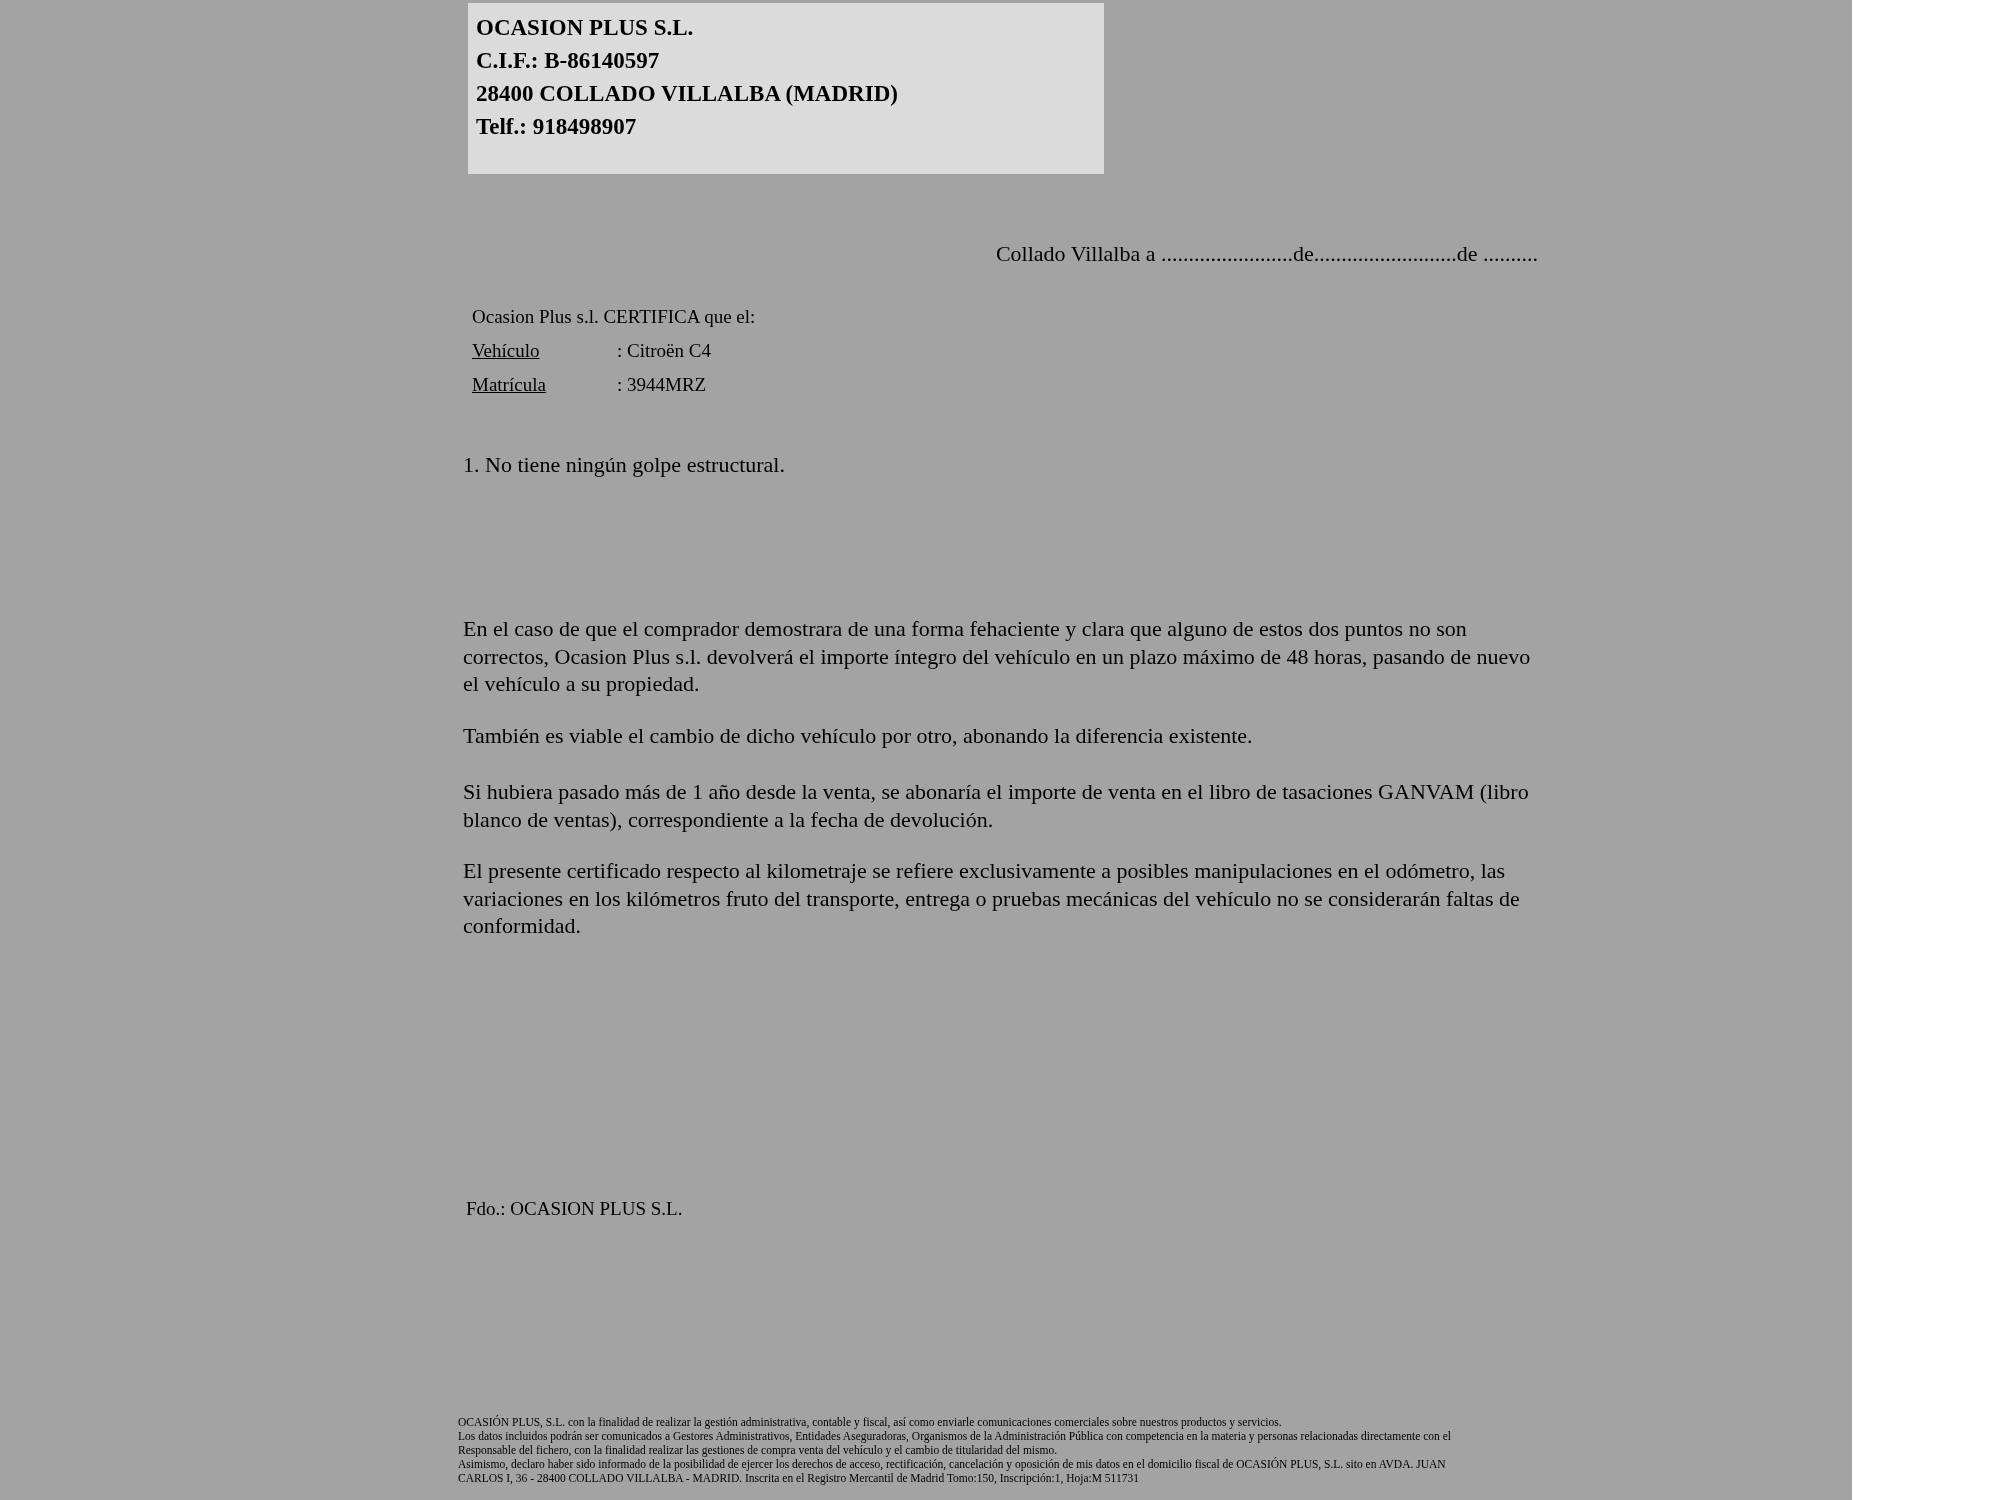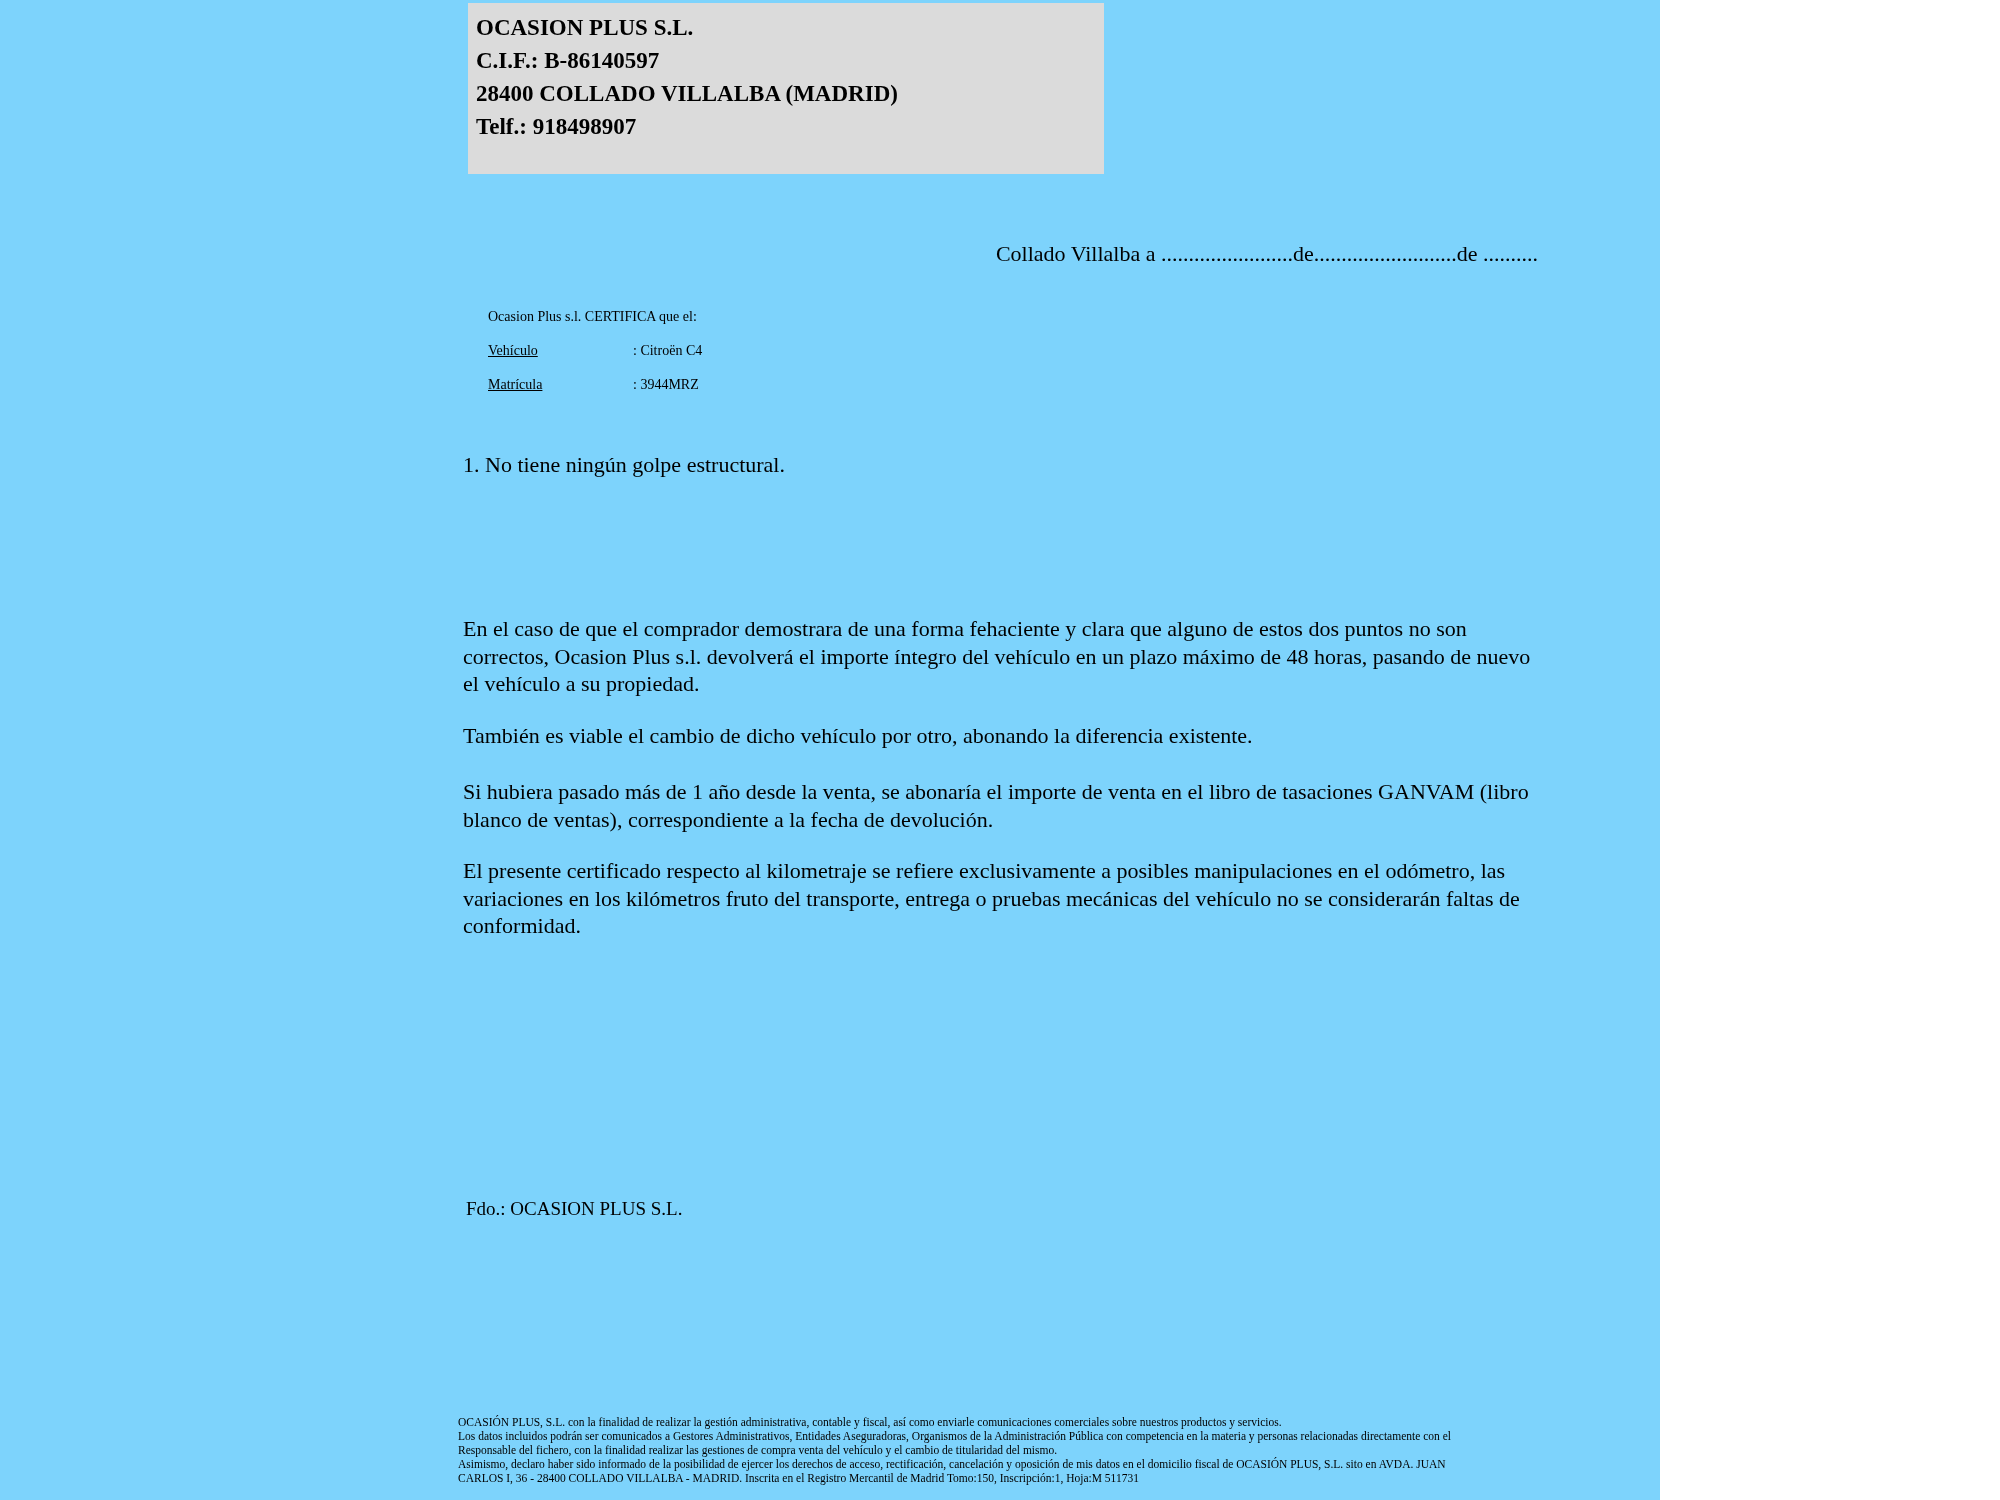--- a/index.html
+++ b/index.html
@@ -1,21 +1,21 @@
 <!DOCTYPE html>
 <html><head>
 <meta charset="utf-8">
 <style>
   * { margin: 0; padding: 0; box-sizing: border-box; }
   html, body { background: #ffffff; }
   .page {
     position: relative;
-    width: 1660px;
+    width: 1852px;
     height: 1500px;
-    background: #7dd3fc;
+    background: #a3a3a3;
     font-family: "Liberation Serif", "DejaVu Serif", serif;
     color: #000000;
     overflow: hidden;
     padding-left: 7px;
   }
   .header-box {
     position: absolute;
     left: 468px;
     top: 3px;
     width: 636px;
@@ -31,23 +31,23 @@
     position: absolute;
     left: 463px;
     top: 241px;
     width: 1075px;
     text-align: right;
     font-size: 22px;
     white-space: nowrap;
   }
   .certify {
     position: absolute;
-    left: 488px;
+    left: 472px;
     top: 300px;
-    font-size: 14px;
+    font-size: 19px;
     line-height: 34px;
     white-space: nowrap;
   }
   .certify .field-label {
     display: inline-block;
     width: 145px;
     text-decoration: underline;
   }
   .point {
     position: absolute;

